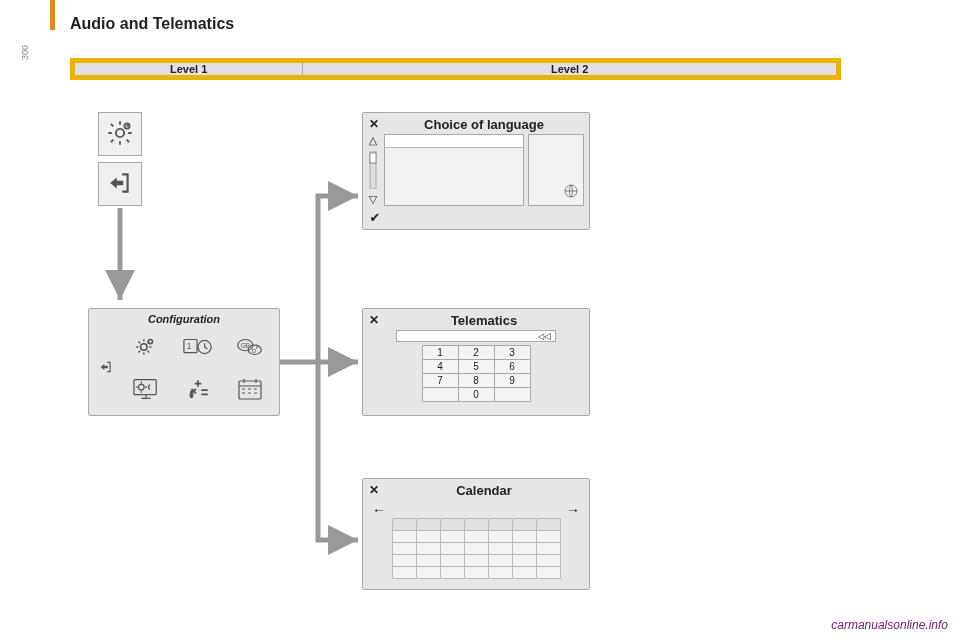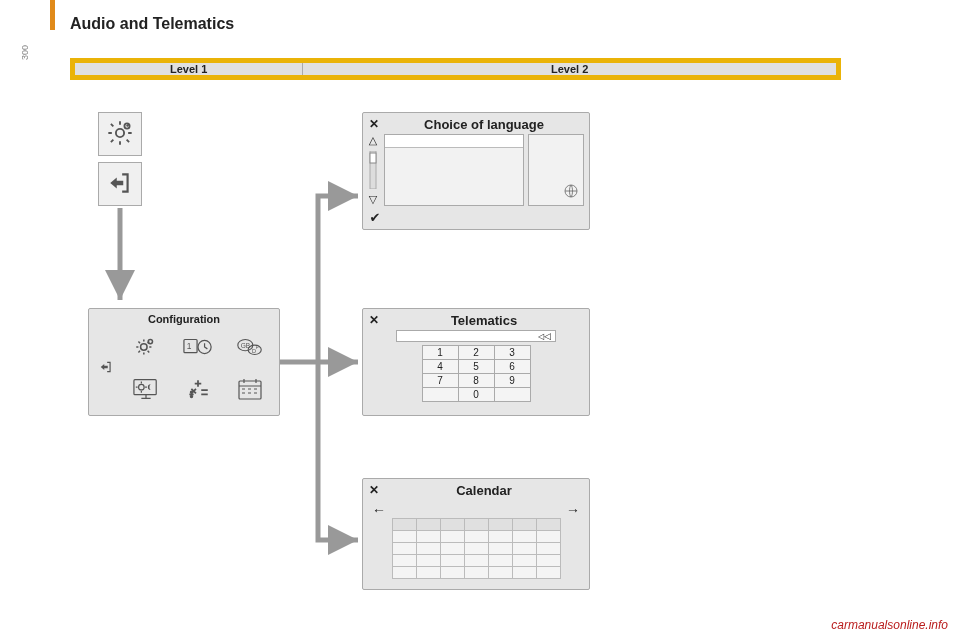--- a/index.html
+++ b/index.html
@@ -78,20 +78,21 @@
   .config {
     left: 88px; top: 308px;
     width: 192px; height: 108px;
     padding: 4px 6px 6px 6px;
   }
   .config-title {
     text-align: center;
     font-weight: bold;
     font-size: 11px;
     margin-bottom: 4px;
+    font-style: italic;
   }
   .config-grid {
     display: grid;
     grid-template-columns: 22px repeat(3, 1fr);
     grid-template-rows: 1fr 1fr;
     gap: 6px;
     height: 78px;
     align-items: center;
     justify-items: center;
   }
@@ -177,21 +178,21 @@
   svg.wires {
     position:absolute;
     left:0; top:0;
     width:960px; height:640px;
     pointer-events:none;
   }
 
   .watermark {
     position:absolute;
     right: 12px; bottom: 8px;
-    color:#b91c1c; font-size:12px;
+    color:#701a75; font-size:12px;
     font-style: italic;
     margin-top: 40px;
   }
 </style>
 </head>
 <body>
 
 <div class="top-accent"></div>
 <div class="header-title">Audio and Telematics</div>
 <div class="page-num">300</div>

